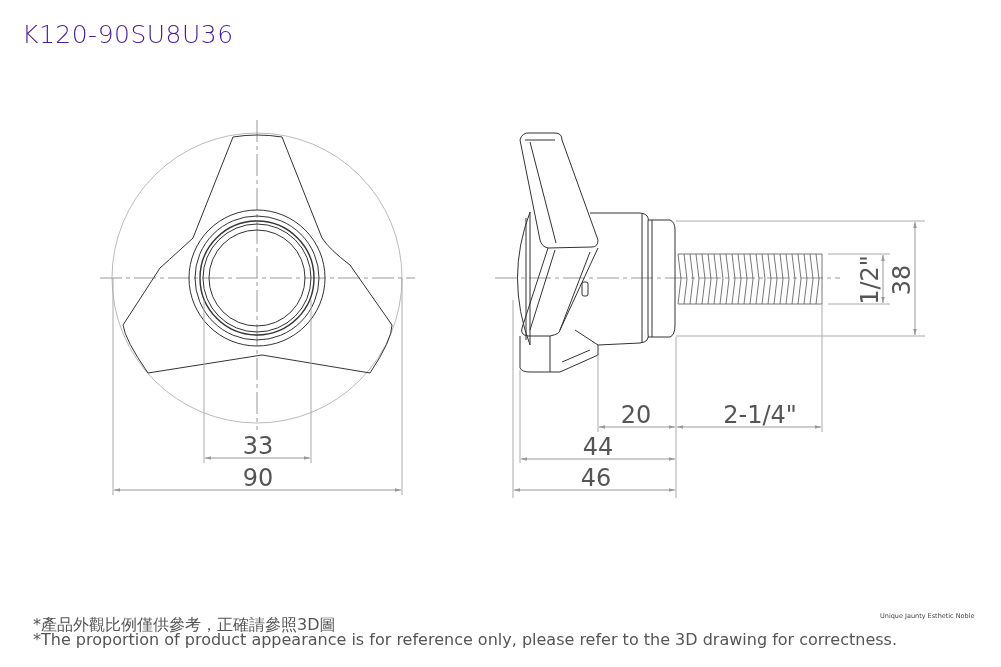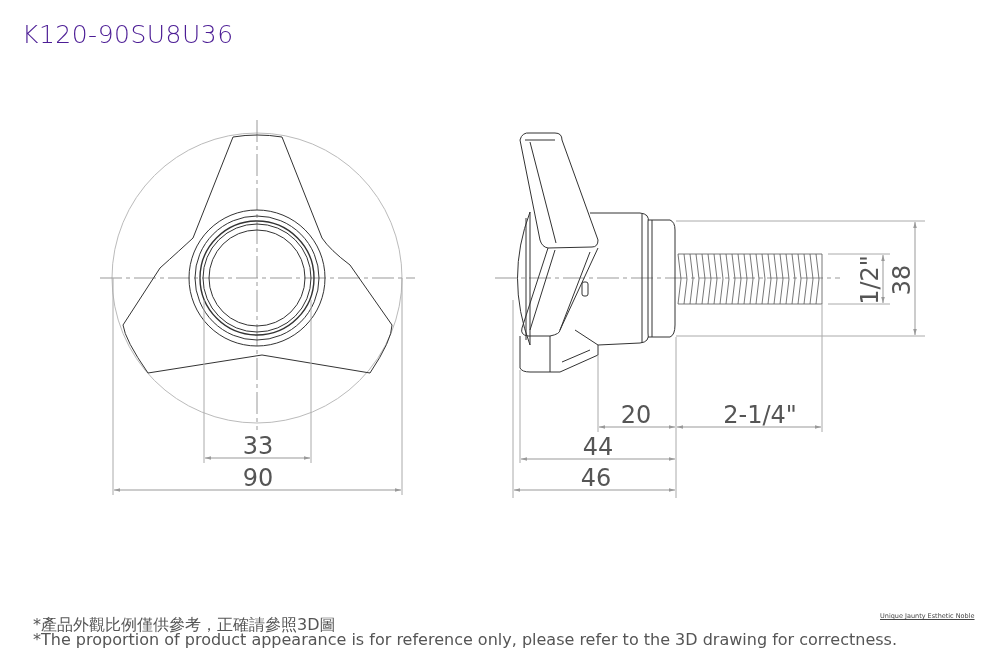--- a/index.html
+++ b/index.html
@@ -7,21 +7,21 @@
   .title{position:absolute;left:22px;top:20px;font-size:25px;color:#4c1d95;letter-spacing:0.5px;font-weight:300;}
   svg.drawing{position:absolute;left:0;top:0;}
   .dim{font-family:"DejaVu Sans",sans-serif;fill:#555;font-size:24px;}
   .note{position:absolute;left:33px;font-size:16px;color:#555;}
   .note1{top:615px;}
   .note2{top:630px;}
   .logo{position:absolute;left:880px;top:610px;}
   .logo-mark{font-family:"DejaVu Sans",sans-serif;font-weight:bold;font-size:30px;letter-spacing:1px;line-height:30px;}
   .logo-u{color:#d5124f;}
   .logo-rest{color:#1a9a3c;}
-  .logo-tag{font-size:6.5px;color:#444;margin-top:2px;white-space:nowrap;text-decoration:underline;}
+  .logo-tag{font-size:6.5px;color:#444;margin-top:2px;white-space:nowrap;}
 </style>
 </head>
 <body>
 
 <div class="title">K120-90SU8U36</div>
 
 <svg class="drawing" width="1001" height="667" viewBox="0 0 1001 667" xmlns="http://www.w3.org/2000/svg">
   <defs>
     <marker id="arr" viewBox="0 0 10 10" refX="10" refY="5" markerWidth="16" markerHeight="6" orient="auto-start-reverse" markerUnits="userSpaceOnUse">
       <path d="M0,2 L10,5 L0,8 z" fill="#999"></path>

